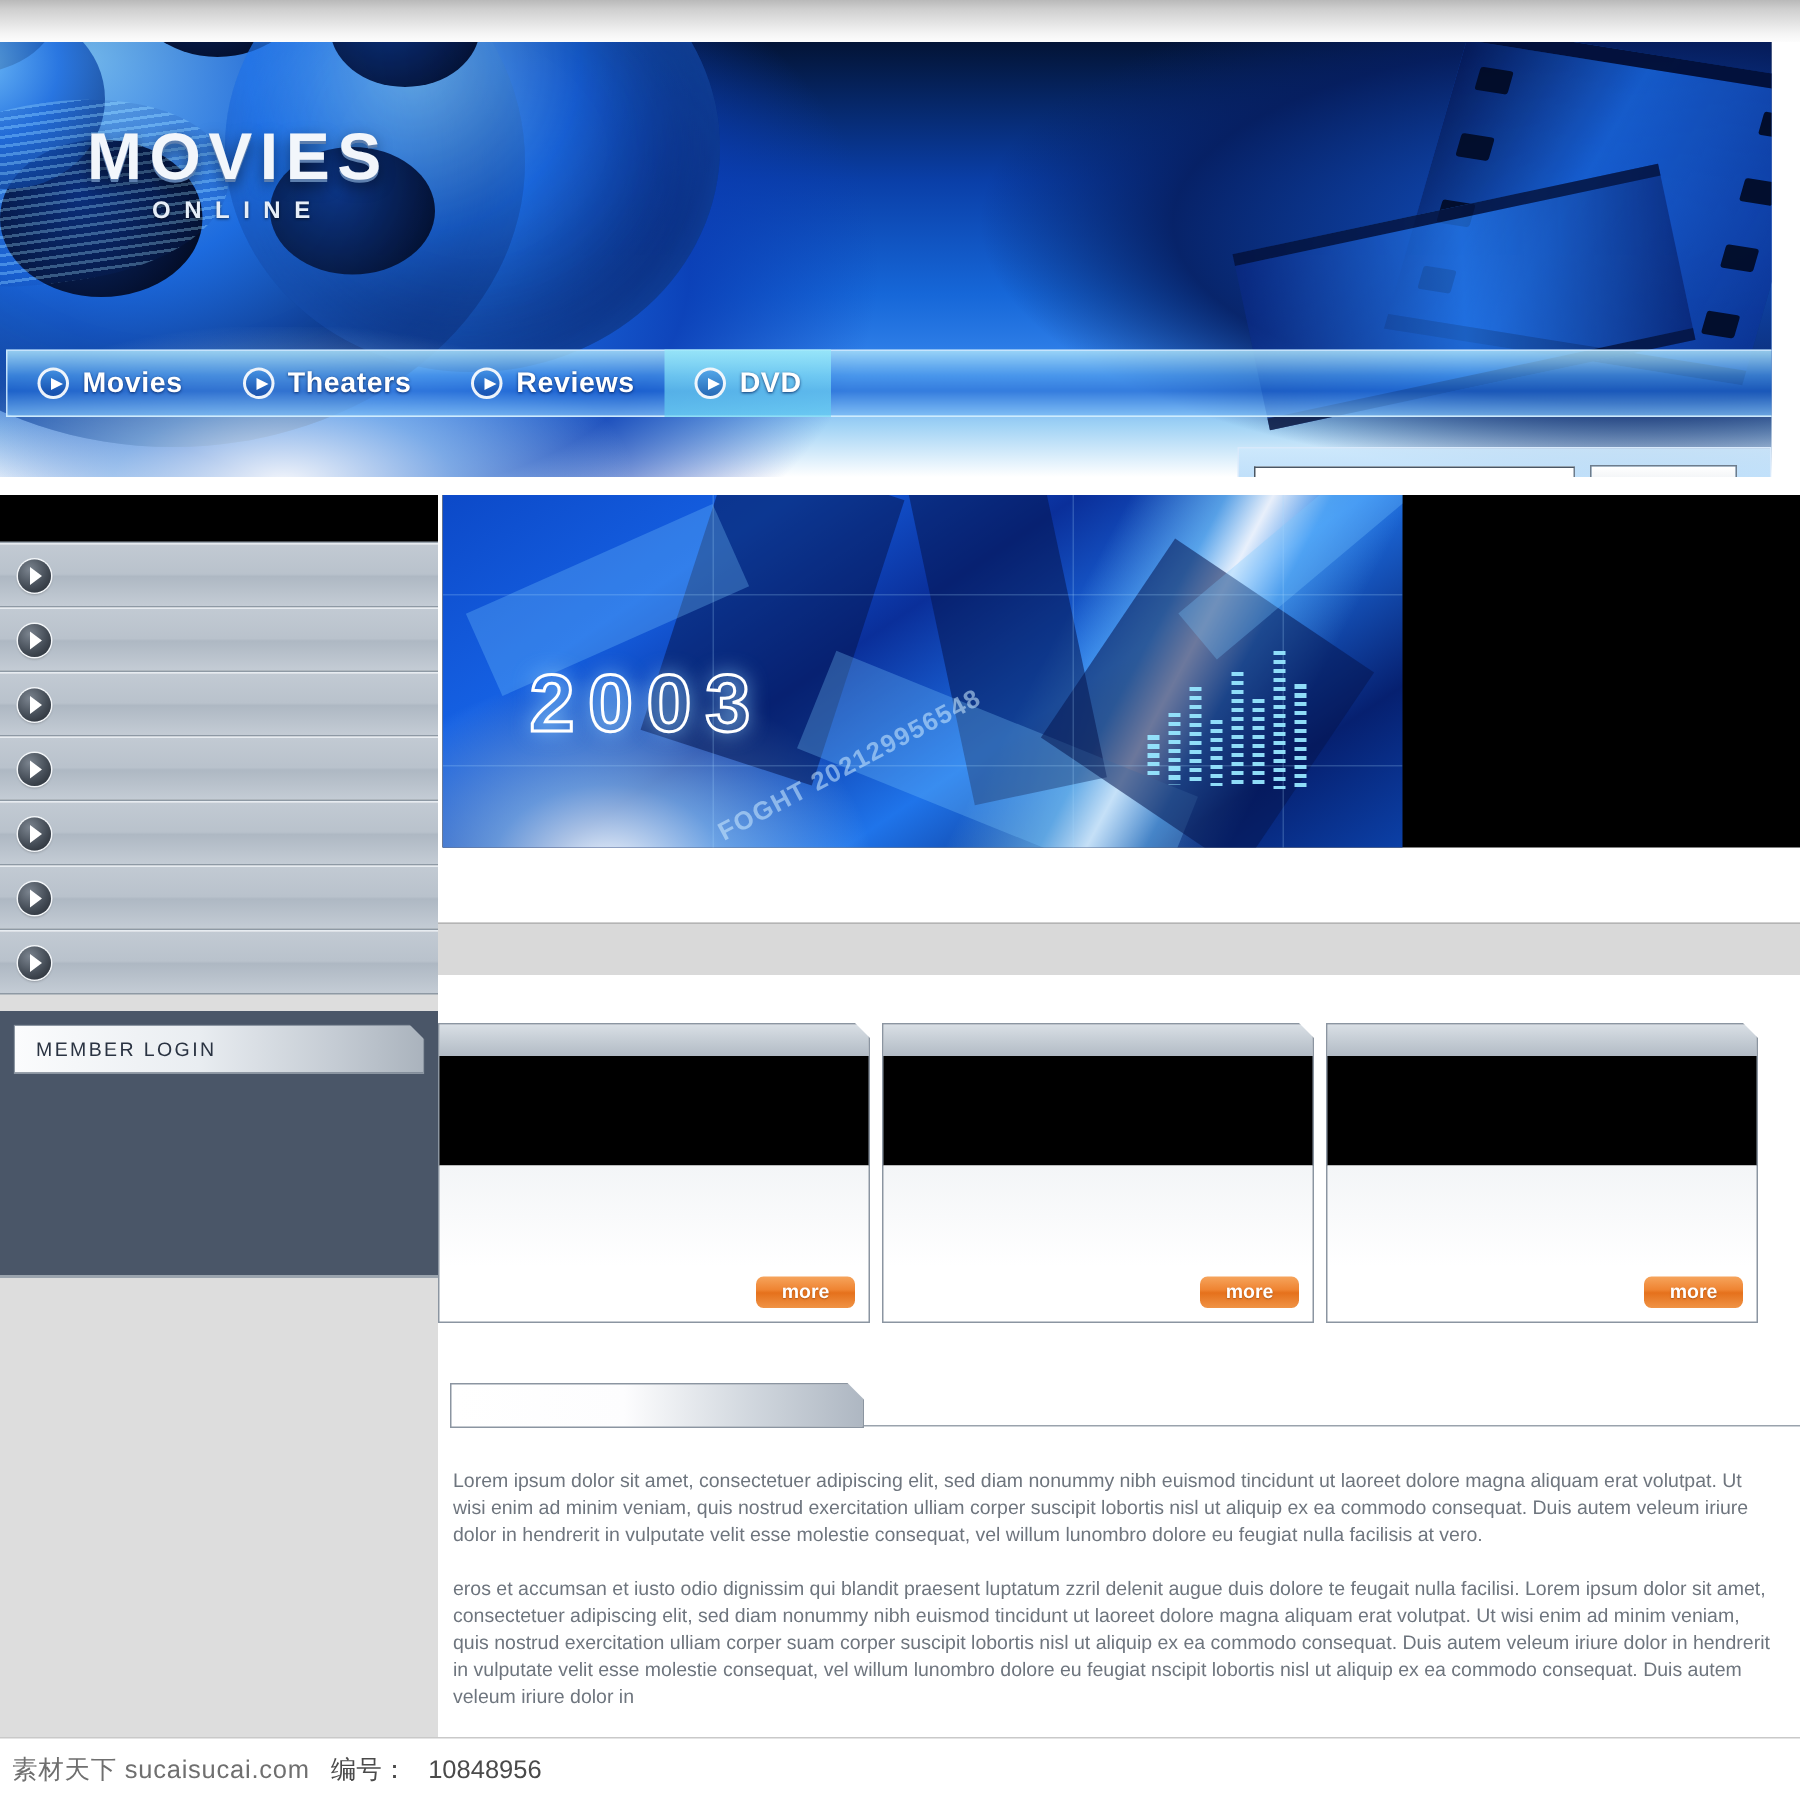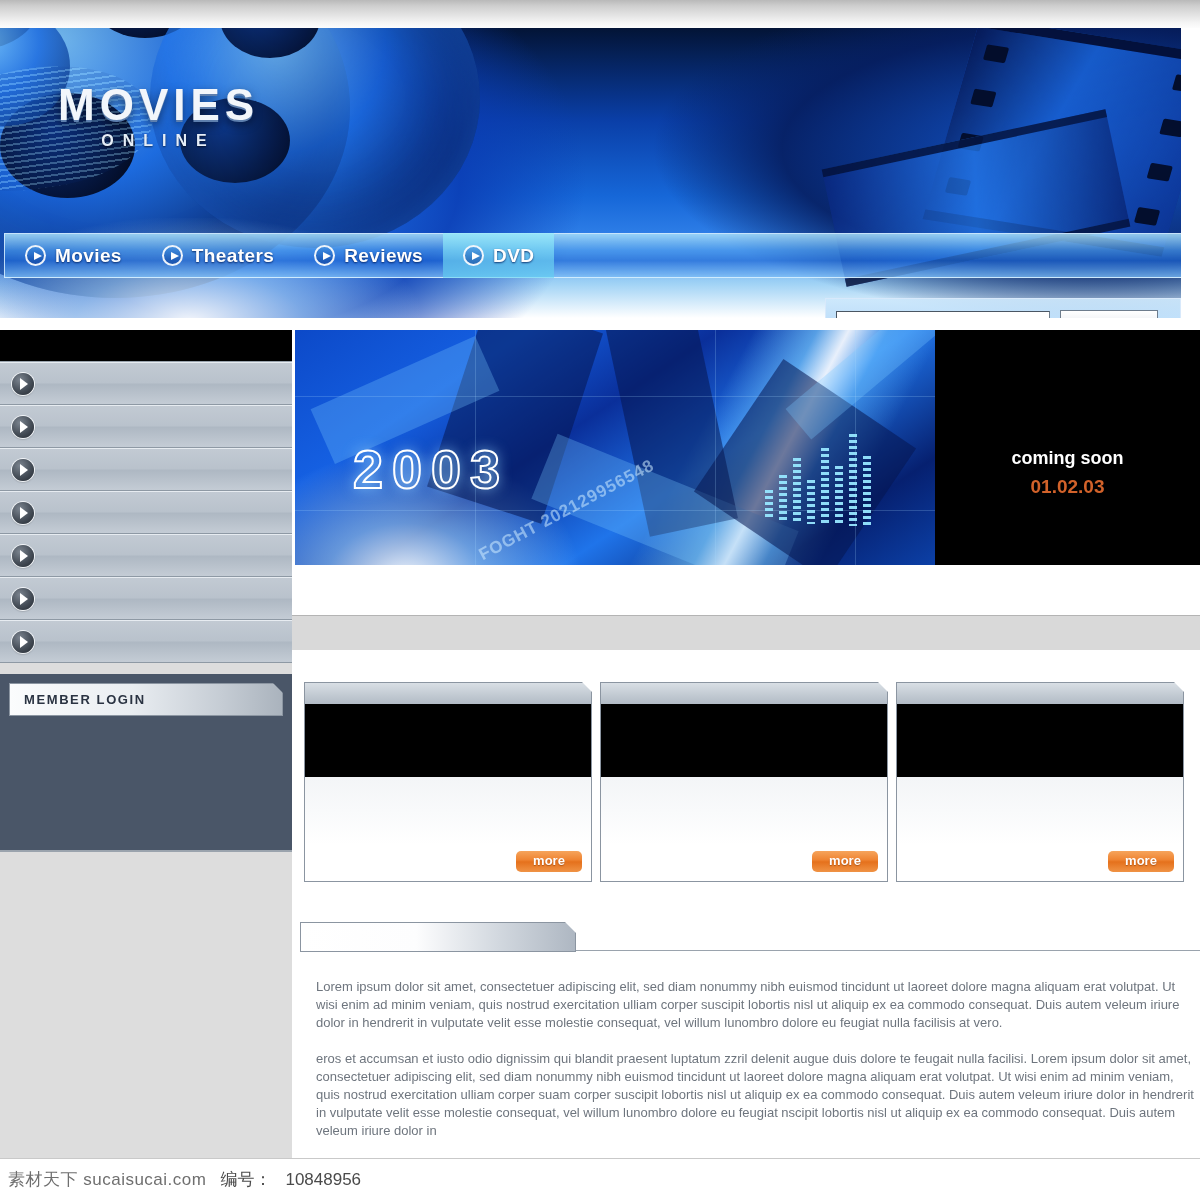--- a/index.html
+++ b/index.html
@@ -159,21 +159,21 @@
 
   .login-panel {
     margin-top:11px; height:178px; background:#4a5668; padding:9px;
     border-bottom:2px solid #9aa3ad;
   }
   .login-head {
     height:33px; display:flex; align-items:center; padding-left:14px;
     background:linear-gradient(to right,#fbfcfd 0%,#e9edf1 45%,#c5ccd4 78%,#aab3bd 100%);
     border:1px solid #8c96a2;
     clip-path:polygon(0 0, calc(100% - 10px) 0, 100% 10px, 100% 100%, 0 100%);
-    font-size:13px; font-weight:bold; letter-spacing:1.6px; color:#2a3342;
+    font-size:13px; font-weight:normal; letter-spacing:1.6px; color:#2a3342;
   }
   .login-body { padding:14px 12px 0 12px; }
   .login-input {
     width:100%; height:23px; background:#fff; border:1px solid #2f3845;
     font-size:12px; padding:0 4px; outline:none; display:block;
   }
   .login-lbl {
     font-size:11px; font-weight:bold; letter-spacing:2px; color:#1e2531;
     margin:3px 0 9px 2px;
   }
@@ -227,21 +227,21 @@
   .coming { font-size:18px; font-weight:bold; color:#ffffff; }
   .comingdate { margin-top:7px; font-size:19px; font-weight:bold; color:#d2622a; }
 
   .hero-under {
     position:absolute; left:0; top:285px; width:908px; height:35px;
     background:#d9d9d9; border-top:1px solid #b4b4b4;
   }
 
   
   .cards { position:absolute; left:0; top:352px; width:908px; }
-  .card-row { display:flex; gap:8px; padding-left:12px; }
+  .card-row { display:flex; gap:8px; padding-left:0; }
   .card { width:288px; }
   .card-title {
     height:22px;
     background:linear-gradient(to bottom,#d9dfe5 0%,#c3cbd3 55%,#b2bbc5 100%);
     border:1px solid #8b95a1; border-bottom:none;
     clip-path:polygon(0 0, calc(100% - 10px) 0, 100% 10px, 100% 100%, 0 100%);
     display:flex; align-items:center; padding-left:10px;
     font-size:12px; font-weight:bold; color:#2b3340;
   }
   .card-media { height:73px; background:#000000; border-left:1px solid #8b95a1; border-right:1px solid #8b95a1; }
@@ -264,21 +264,21 @@
   .sec-head {
     position:absolute; left:8px; top:592px; width:276px; height:30px;
     background:linear-gradient(to right,#ffffff 0%,#fdfdfe 42%,#d2d8df 72%,#aeb7c2 100%);
     border:1px solid #8b95a1;
     clip-path:polygon(0 0, calc(100% - 11px) 0, 100% 11px, 100% 100%, 0 100%);
     display:flex; align-items:center; padding-left:12px;
     font-size:13px; font-weight:bold; color:#2b3340;
   }
   .sec-rule { position:absolute; left:284px; top:620px; width:624px; height:1px; background:#9aa3ad; }
   .body-copy {
-    position:absolute; left:24px; top:648px; width:880px;
+    position:absolute; left:10px; top:648px; width:880px;
     font-size:13px; line-height:1.37; color:#6e757e;
   }
   .body-copy p + p { margin-top:19px; }
 
   
   .footer {
     position:absolute; left:0; top:1158px; width:1200px; height:42px;
     background:#ffffff; border-top:1px solid #c9c9c9;
     display:flex; align-items:center; padding-left:8px; gap:14px;
   }
@@ -407,24 +407,20 @@
           <div class="eq" style="left:470px;top:160px;height:30px;"></div>
           <div class="eq" style="left:484px;top:145px;height:48px;"></div>
           <div class="eq" style="left:498px;top:128px;height:66px;"></div>
           <div class="eq" style="left:512px;top:150px;height:44px;"></div>
           <div class="eq" style="left:526px;top:118px;height:78px;"></div>
           <div class="eq" style="left:540px;top:136px;height:60px;"></div>
           <div class="eq" style="left:554px;top:104px;height:92px;"></div>
           <div class="eq" style="left:568px;top:126px;height:70px;"></div>
           <div class="hero-year">2003</div>
           <div class="hero-code">FOGHT 202129956548</div>
-        </div>
-        <div class="hero-dark">
-          <div class="coming">coming soon</div>
-          <div class="comingdate">01.02.03</div>
         </div>
       </div>
       <div class="hero-under"></div>
 
       <div class="cards">
         <div class="card-row">
           <div class="card">
             <div class="card-title"></div>
             <div class="card-media"></div>
             <div class="card-body">

